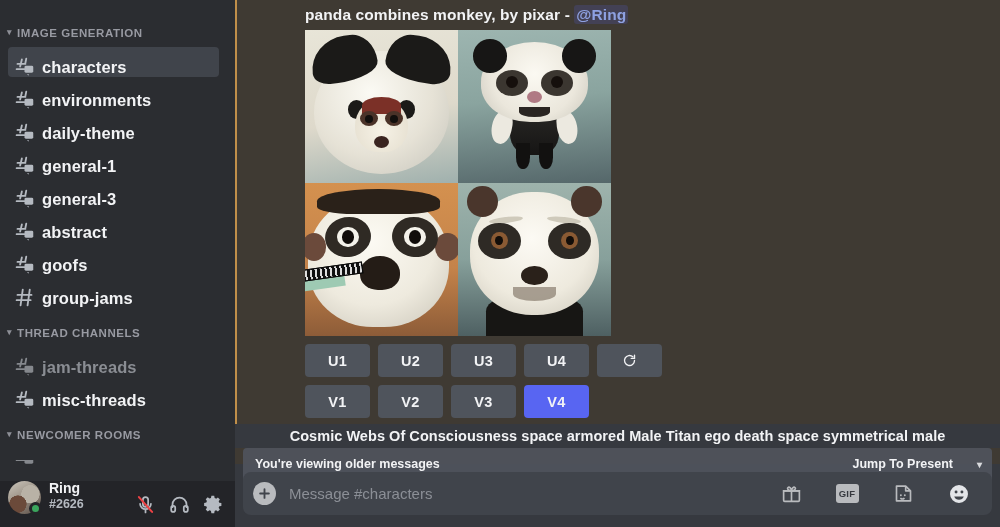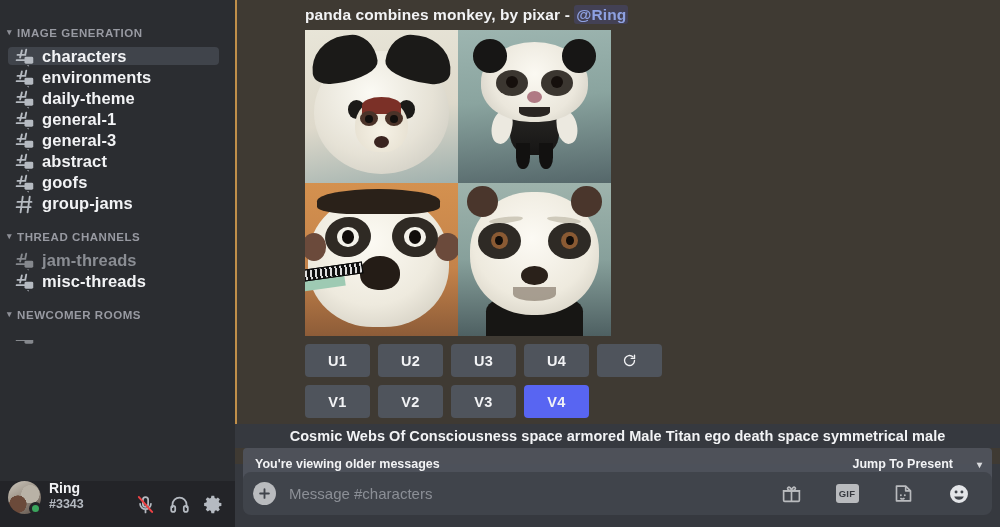--- a/index.html
+++ b/index.html
@@ -32,22 +32,22 @@
     letter-spacing: .55px;
     text-transform: uppercase;
     white-space: nowrap;
   }
   .cat .caret { font-size: 9px; margin-right: 5px; opacity: .9; line-height: 1; transform: translateY(-1px); }
   .cat.first { margin-top: 20px; }
   .cat.spaced { margin-top: 12px; }
 
   .chan {
     position: relative;
-    display: flex; align-items: flex-start;
-    height: 18px;
+    display: flex; align-items: flex-end;
+    height: 30px;
     margin: 1px 16px 3px 8px;
     padding: 0 6px 0 6px;
     border-radius: 4px;
     color: #8e9297;
     font-size: 16.5px;
     font-weight: bold;
     white-space: nowrap;
     cursor: pointer;
   }
   .chan .label { margin-left: 7px; letter-spacing: .1px; }
@@ -427,21 +427,21 @@
 
     </div>
 
     <div id="userbar">
       <div class="avatar-wrap">
         <div class="avatar"></div>
         <div class="status-dot"></div>
       </div>
       <div class="uinfo">
         <div class="uname">Ring</div>
-        <div class="utag">#3343</div>
+        <div class="utag">#2626</div>
       </div>
       <div class="uicons">
         <span class="uicon">
           <svg viewBox="0 0 24 24" fill="none" stroke="#b5bac1" stroke-width="2" stroke-linecap="round">
             <path d="M12 3.5a3 3 0 0 1 3 3v5.2a3 3 0 0 1-6 0V6.5a3 3 0 0 1 3-3z"></path>
             <path d="M5.8 11.2a6.2 6.2 0 0 0 12.4 0M12 17.5V21"></path>
             <path d="M4.5 3.5l15 17" stroke="#ed4245" stroke-width="2.3"></path>
           </svg>
         </span>
         <span class="uicon">

